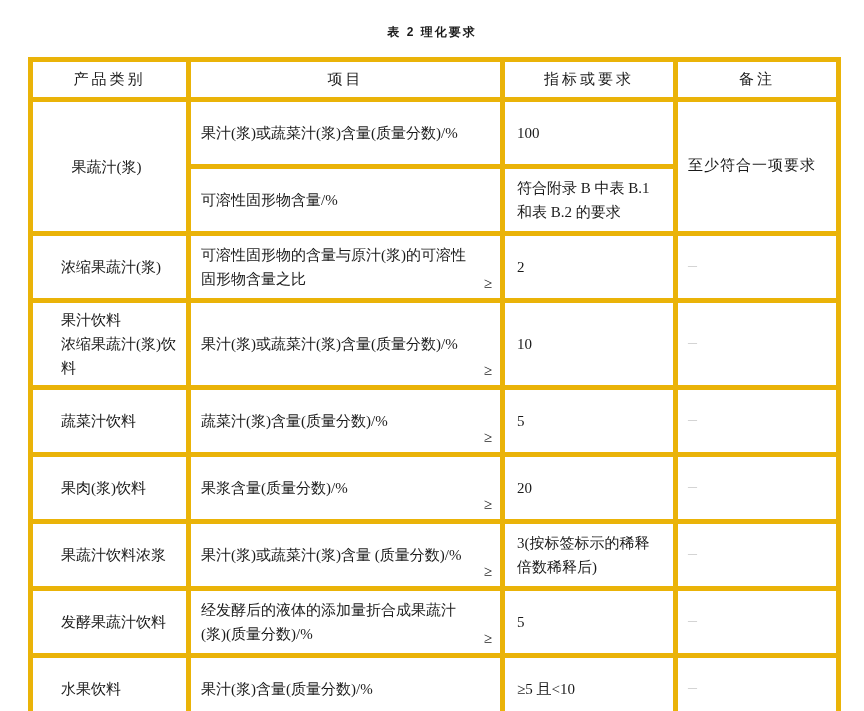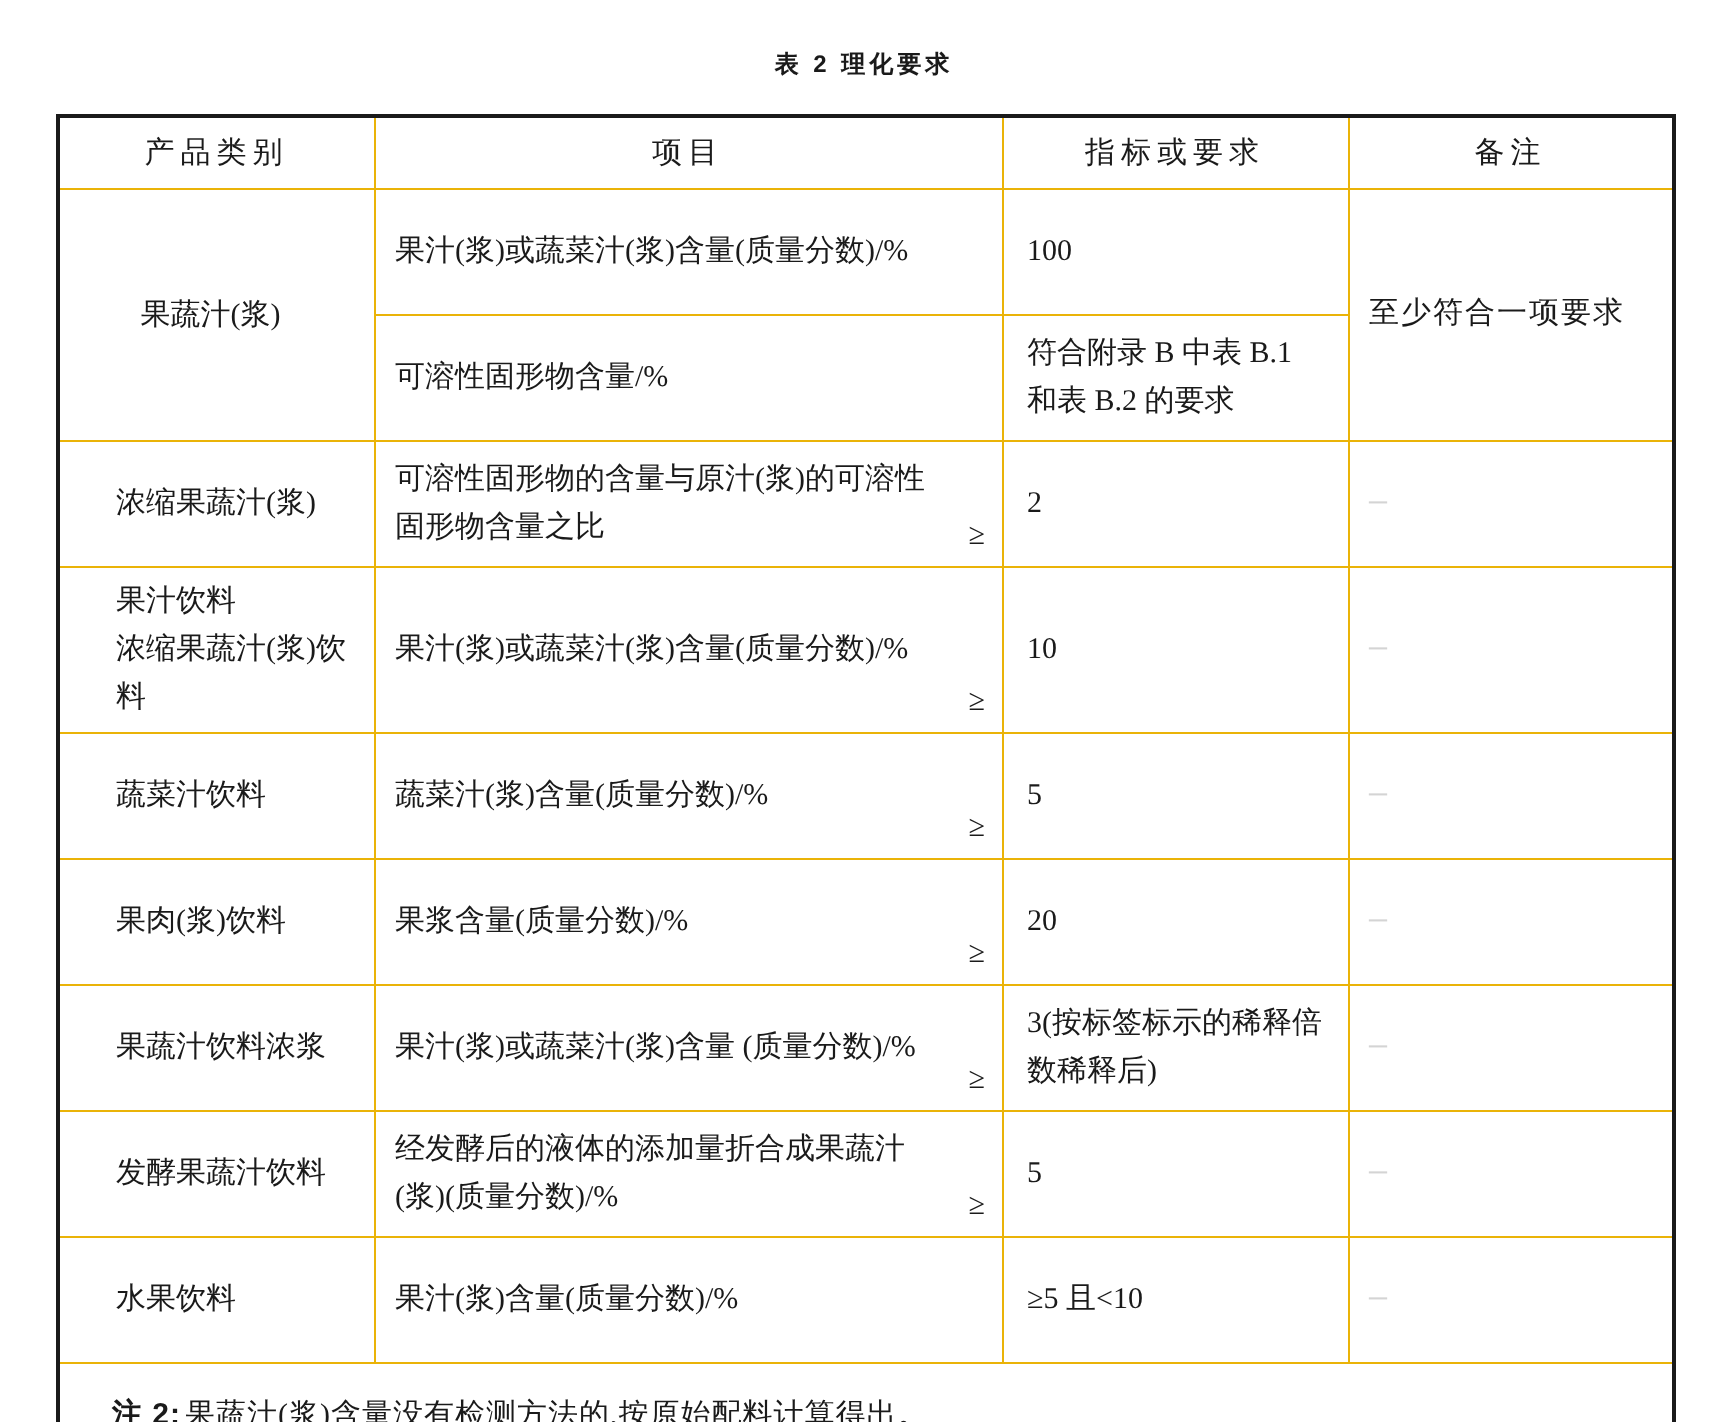--- a/index.html
+++ b/index.html
@@ -21,21 +21,21 @@
     table-layout:fixed;
     width:808px;
     margin-left:28px;
     border:2px solid #1a1a1a;
   }
   col.c1{width:158px}
   col.c2{width:314px}
   col.c3{width:173px}
   col.c4{width:163px}
   th,td{
-    border:1px solid #eab308;
+    border:5px solid #eab308;
     font-size:15px;
     font-weight:normal;
   }
   th{
     height:31px;
     text-align:center;
     letter-spacing:3px;
     padding:2px 4px;
   }
   td{

